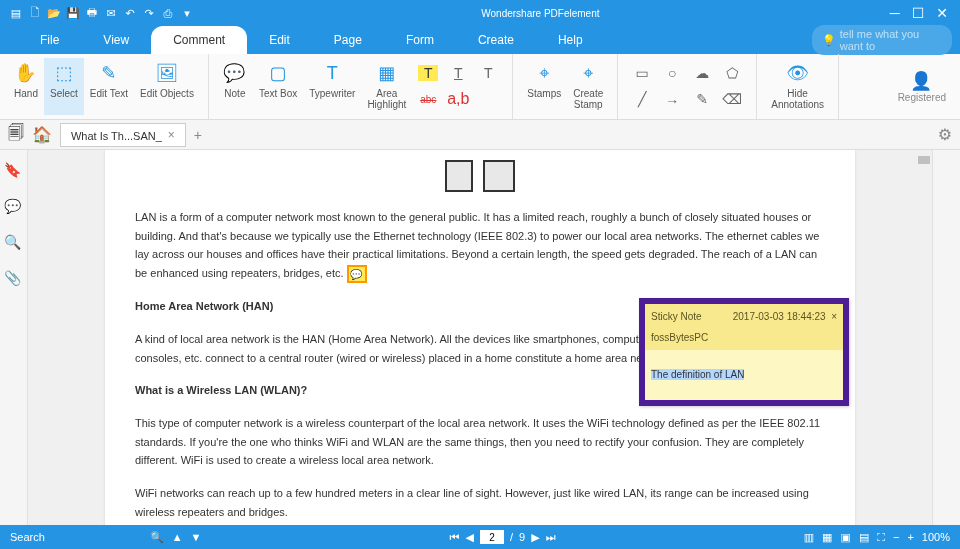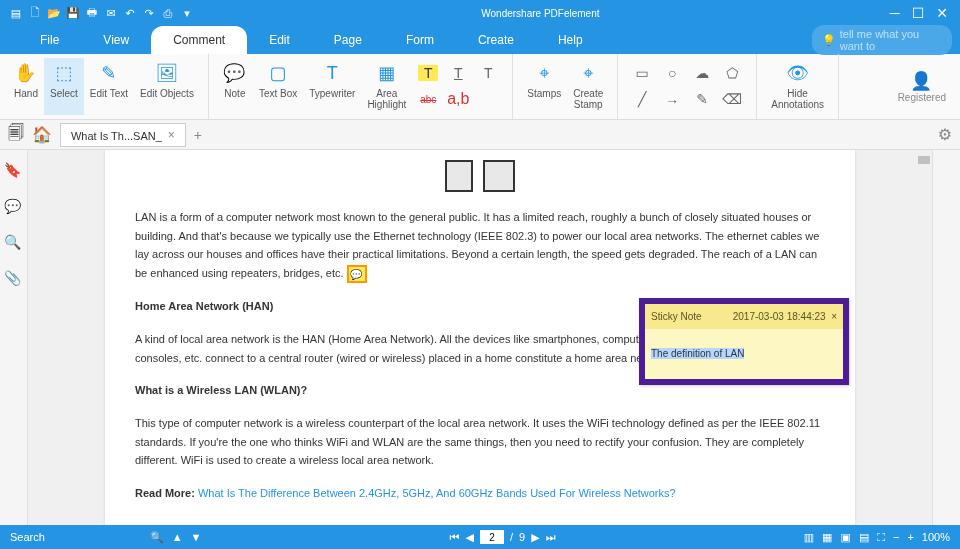--- a/index.html
+++ b/index.html
@@ -206,27 +206,29 @@
     <div class="page">
       <div class="imgs">
         <div></div>
         <div style="width:32px"></div>
       </div>
       <p><span>LAN is a form of a computer network most known to the general public. It has a limited reach, roughly a bunch of closely situated houses or building. And that's because we typically use the Ethernet technology (IEEE 802.3) to power our local area networks. The ethernet cables we lay across our houses and offices have their practical limitations. Beyond a certain length, the speed gets degraded. The reach of a LAN can be enhanced using repeaters, bridges, etc.</span> <span class="sticky-icon"></span></p>
       <p><strong>Home Area Network (HAN)</strong></p>
       <p>A kind of local area network is the HAN (Home Area Network). All the devices like smartphones, computers, IoT devices, televisions, gaming consoles, etc. connect to a central router (wired or wireless) placed in a home constitute a home area network.</p>
       <p><strong>What is a Wireless LAN (WLAN)?</strong></p>
       <p>This type of computer network is a wireless counterpart of the local area network. It uses the WiFi technology defined as per the IEEE 802.11 standards. If you're the one who thinks WiFi and WLAN are the same things, then you need to rectify your confusion. They are completely different. WiFi is used to create a wireless local area network.</p>
+      <p>WiFi networks can reach up to a few hundred meters in a clear line of sight. However, just like wired LAN, its range can be increased using wireless repeaters and bridges.</p>
       <p><strong>Read More:</strong> <a href="#">What Is The Difference Between 2.4GHz, 5GHz, And 60GHz Bands Used For Wireless Networks?</a></p>
 
       <div class="sticky-popup">
         <div class="sticky-head">
           <span>Sticky Note</span>
           <span><span>2017-03-03 18:44:23</span>&nbsp;&nbsp;<span>×</span></span>
         </div>
+        <div class="sticky-sub">fossBytesPC</div>
         <div class="sticky-body"><span class="sel">The definition of LAN</span></div>
       </div>
 
     </div>
     <div class="scrollbar">
         <div class="thumb"></div>
       </div>
   </div>
   <div class="right-rail"></div>
 </div>

